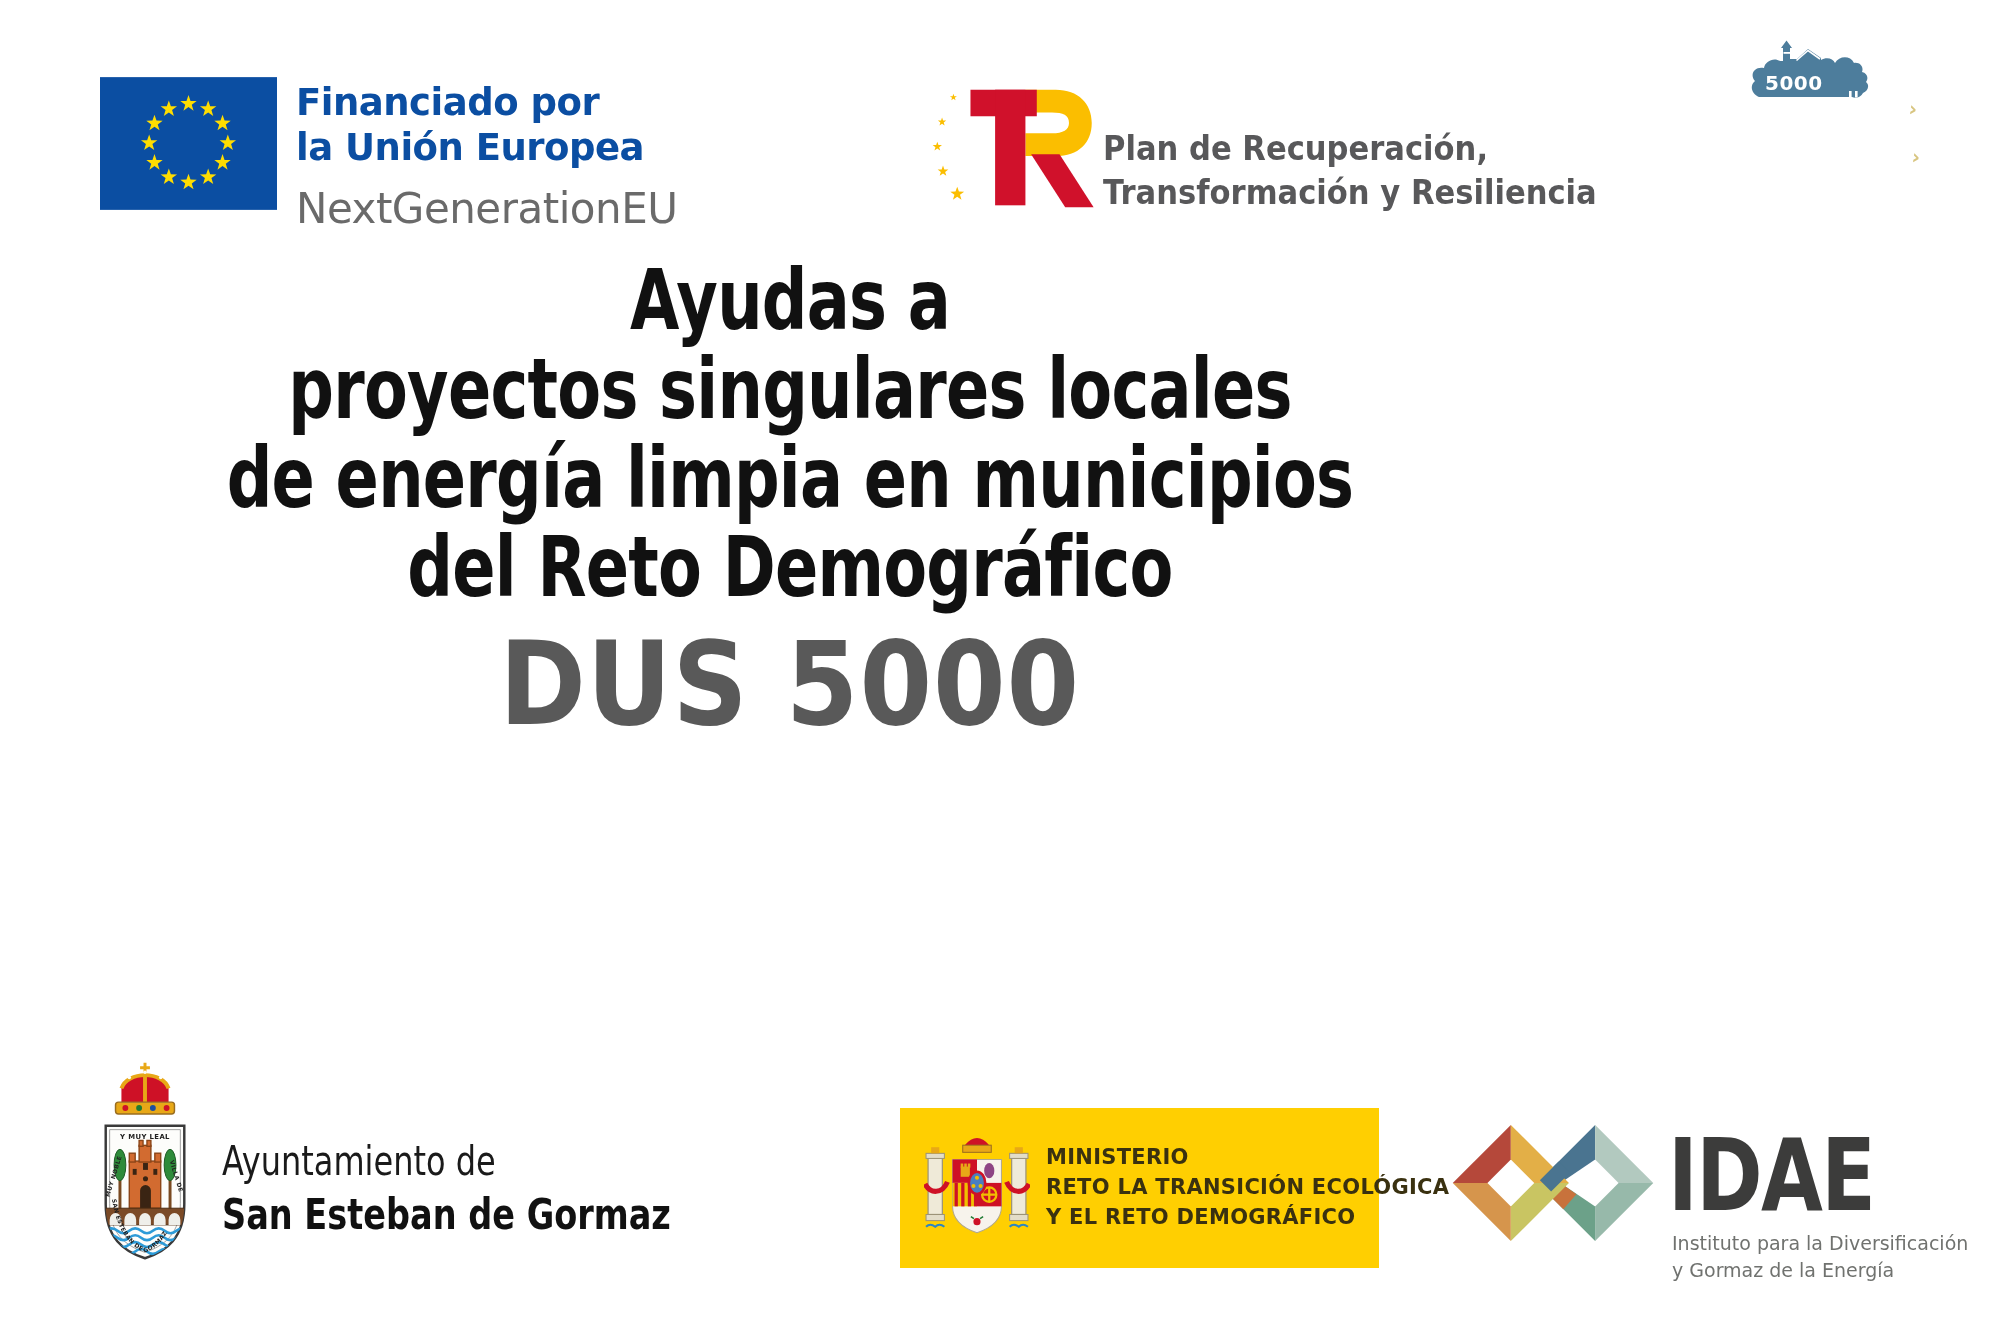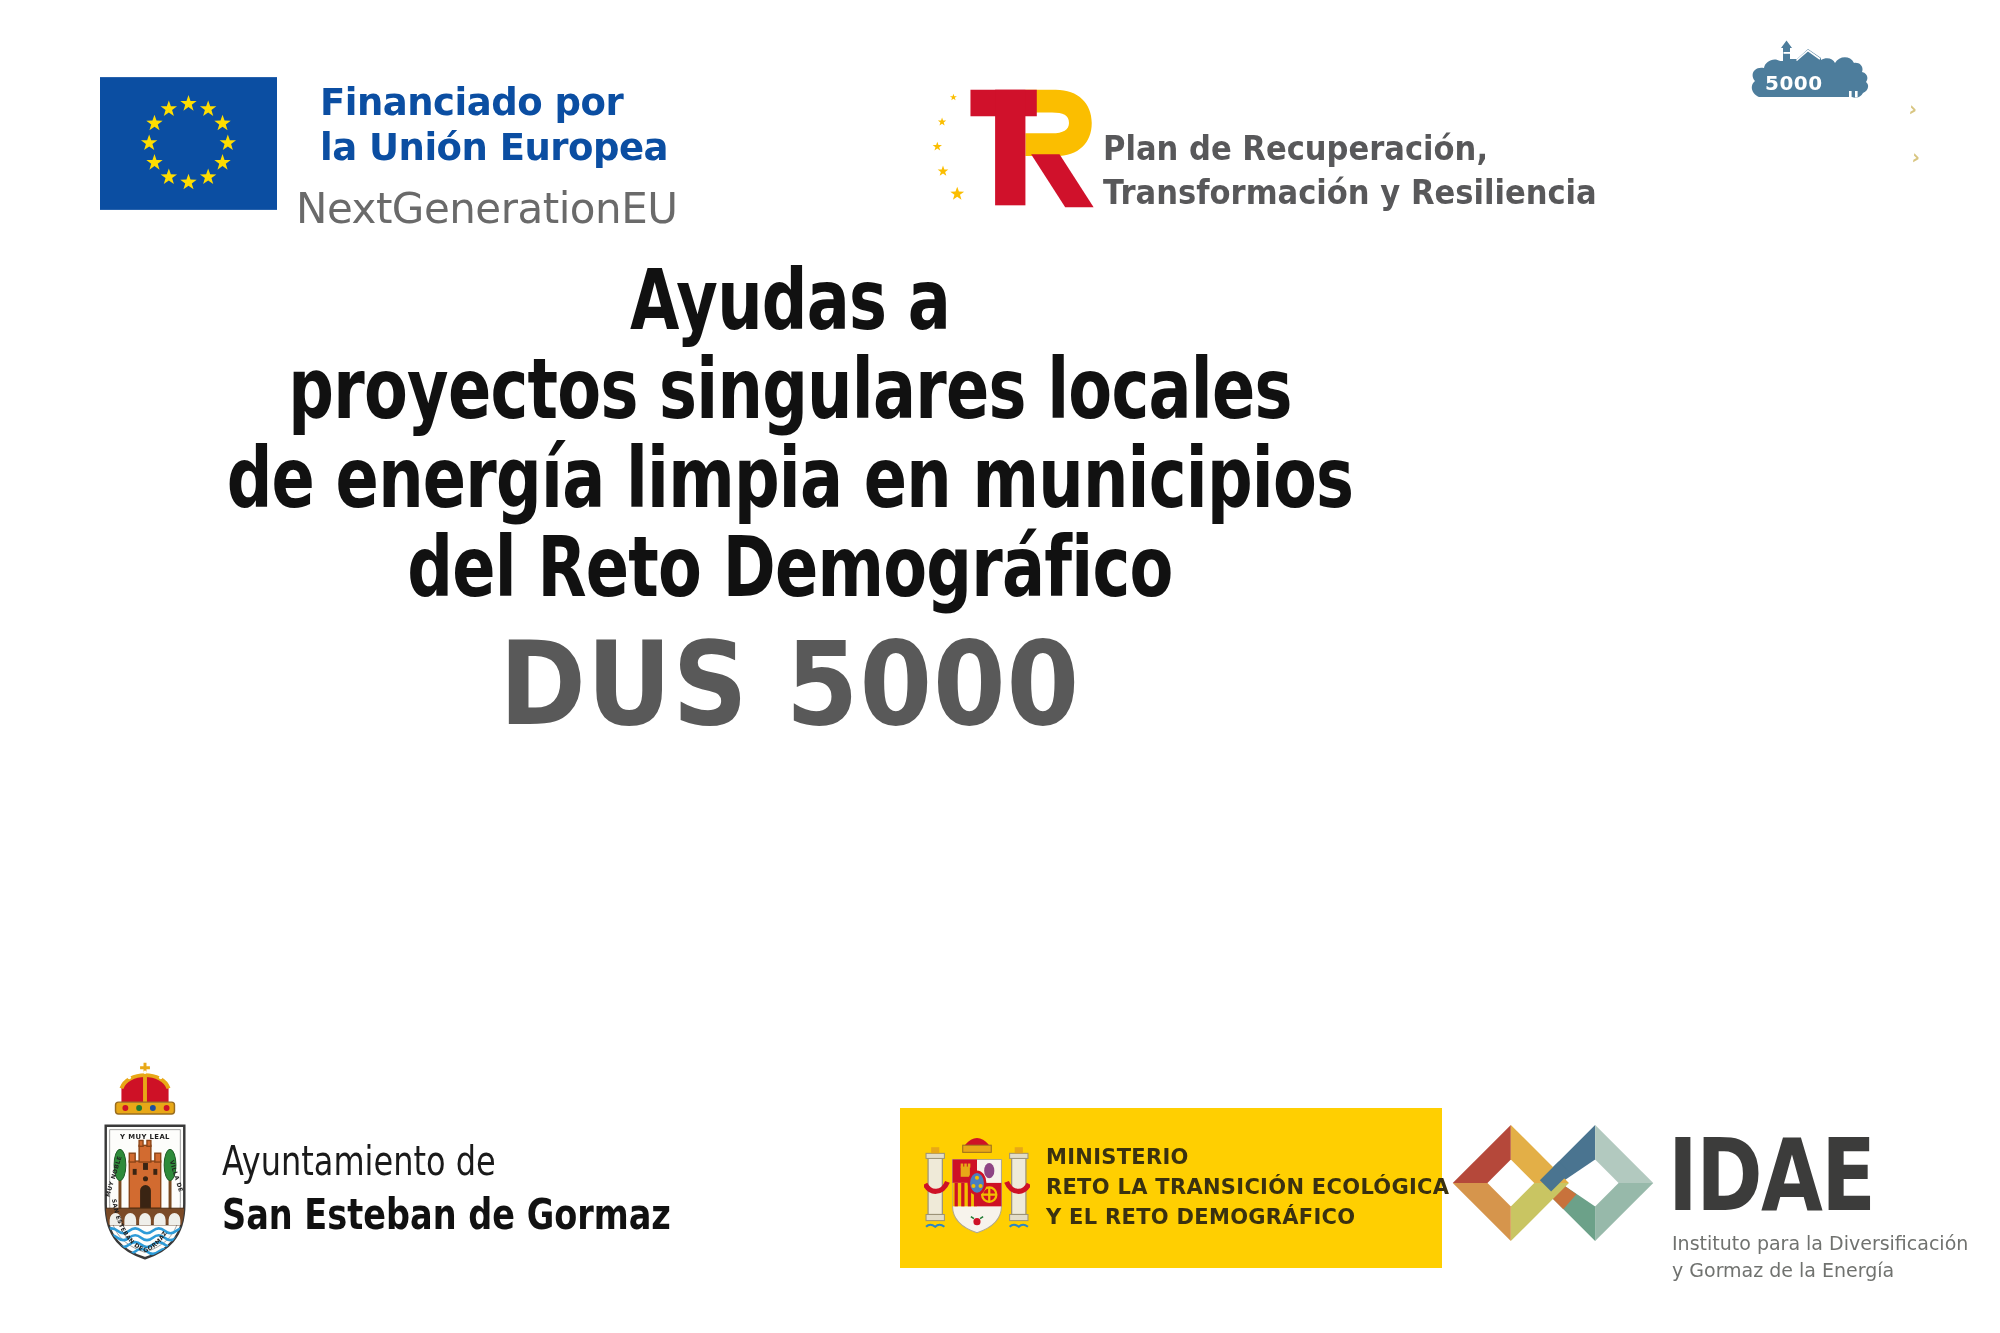--- a/index.html
+++ b/index.html
@@ -5,21 +5,21 @@
   html,body{margin:0;padding:0;background:#fff;}
   body{
     width:2000px;height:1333px;position:relative;overflow:hidden;
     font-family:"DejaVu Sans","Liberation Sans",sans-serif;
     color:#111;
   }
   .abs{position:absolute;}
 
   
   .eu-text{left:296px;top:80px;}
-  .eu-text .l{font-size:37px;font-weight:bold;color:var(--eu-blue,#0b4ea2);line-height:45px;letter-spacing:-0.5px;margin-left:24px;}
+  .eu-text .l{font-size:37px;font-weight:bold;color:var(--eu-blue,#0b4ea2);line-height:45px;letter-spacing:-0.5px;}
   .eu-text .sub{font-size:42px;color:var(--nextgen-gray,#6a6a6a);margin-top:14px;letter-spacing:-0.5px;}
 
   .prtr-text{left:1103px;top:116px;margin-top:10px;}
   .prtr-text .l{font-size:34px;font-weight:bold;color:var(--prtr-text,#58585a);line-height:44px;
                 transform:scaleX(0.9);transform-origin:left top;white-space:nowrap;}
 
   .dus-block{left:1665px;top:25px;width:280px;height:190px;}
   .dus-word{position:absolute;left:6px;top:52px;font-size:102px;font-weight:bold;color:var(--dus-black,#121212);
             letter-spacing:-2px;line-height:1;}
   .dus-chevron{position:absolute;font-size:20px;color:#d8c580;font-weight:bold;transform:rotate(8deg);}
@@ -34,21 +34,21 @@
   .program{margin-top:14px;}
   .program-inner{display:inline-block;font-size:116px;font-weight:bold;color:var(--program-gray,#595959);
                  transform:scaleX(0.9);transform-origin:center top;letter-spacing:1px;line-height:1;}
 
   
   .ayto-text{left:222px;top:1138px;}
   .ayto-text .l1{font-size:40px;color:#1a1a1a;transform:scaleX(0.8);transform-origin:left top;white-space:nowrap;}
   .ayto-text .l2{font-size:43px;font-weight:bold;color:#111;margin-top:5px;
                  transform:scaleX(0.78);transform-origin:left top;white-space:nowrap;}
 
-  .ministry-box{left:900px;top:1108px;width:542px;height:160px;background:var(--ministry-yellow,#ffcf01);}
+  .ministry-box{left:900px;top:1108px;width:479px;height:160px;background:var(--ministry-yellow,#ffcf01);}
   .ministry-text{position:absolute;left:146px;top:34px;font-size:21px;font-weight:bold;
                  color:var(--ministry-text,#3a3110);line-height:30px;letter-spacing:0.3px;white-space:nowrap;}
 
   .idae-word{left:1668px;top:1126px;font-size:100px;font-weight:bold;color:var(--idae-dark,#3c3c3b);
              transform:scaleX(0.8);transform-origin:left top;letter-spacing:-2px;line-height:1;}
   .idae-sub{left:1672px;top:1230px;font-size:19px;color:var(--idae-gray,#70726f);line-height:27px;white-space:nowrap;}
 </style>
 </head>
 <body>
 

